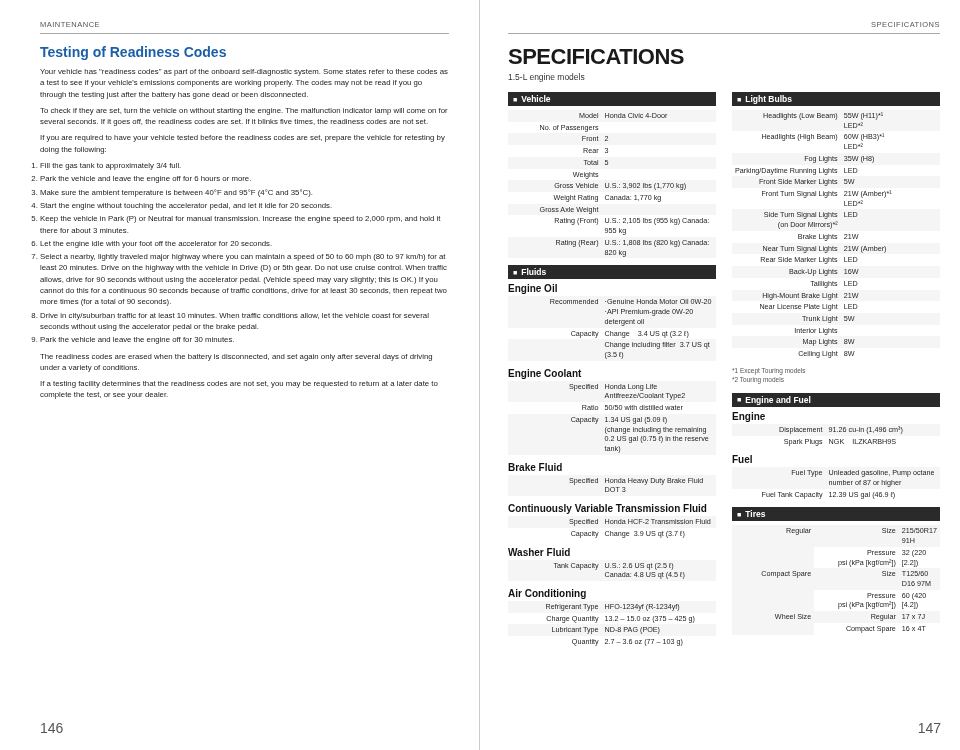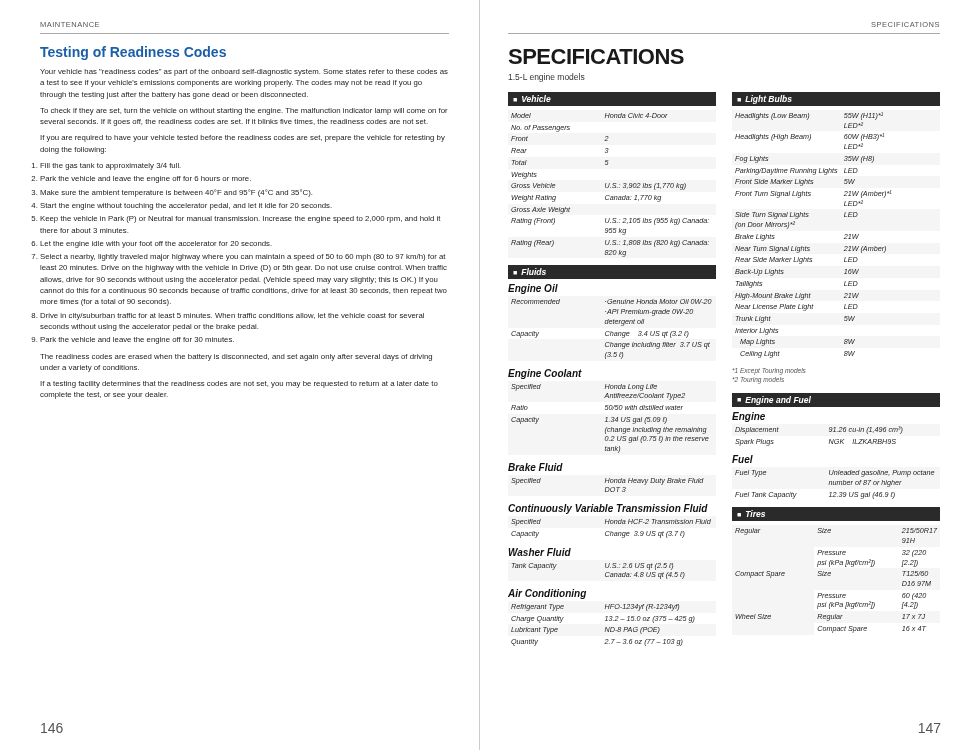--- a/index.html
+++ b/index.html
@@ -82,21 +82,20 @@
       letter-spacing: -0.5px;
     }
     .spec-subtitle {
       font-size: 8.5px;
       color: #333;
       margin-bottom: 10px;
     }
     .spec-columns {
       display: flex;
       gap: 16px;
-      font-style: italic;
     }
     .spec-col {
       flex: 1;
     }
     .spec-section-title {
       font-size: 8.5px;
       font-weight: bold;
       background: #2a2a2a;
       color: #fff;
       padding: 2px 5px;
@@ -122,20 +121,21 @@
       border: none;
     }
     .spec-table tr:nth-child(odd) td {
       background: #f5f5f5;
     }
     .spec-table .label-cell {
       font-weight: normal;
       color: #222;
       width: 45%;
       white-space: nowrap;
+      text-align: right;
     }
     .spec-table .value-cell {
       color: #222;
     }
     .spec-subsection {
       font-size: 10px;
       font-weight: bold;
       margin: 4px 0 2px 0;
       color: #111;
     }
@@ -165,21 +165,21 @@
     <p class="body-text">If you are required to have your vehicle tested before the readiness codes are set, prepare the vehicle for retesting by doing the following:</p>
 
     <ol class="numbered-list">
     <li>Fill the gas tank to approximately 3/4 full.</li>
         <li>Park the vehicle and leave the engine off for 6 hours or more.</li>
         <li>Make sure the ambient temperature is between 40°F and 95°F (4°C and 35°C).</li>
         <li>Start the engine without touching the accelerator pedal, and let it idle for 20 seconds.</li>
         <li>Keep the vehicle in Park (P) or Neutral for manual transmission. Increase the engine speed to 2,000 rpm, and hold it there for about 3 minutes.</li>
         <li>Let the engine idle with your foot off the accelerator for 20 seconds.</li>
         <li>Select a nearby, lightly traveled major highway where you can maintain a speed of 50 to 60 mph (80 to 97 km/h) for at least 20 minutes. Drive on the highway with the vehicle in Drive (D) or 5th gear. Do not use cruise control. When traffic allows, drive for 90 seconds without using the accelerator pedal. (Vehicle speed may vary slightly; this is OK.) If you cannot do this for a continuous 90 seconds because of traffic conditions, drive for at least 30 seconds, then repeat two more times (for a total of 90 seconds).</li>
-        <li>Drive in city/suburban traffic for at least 5 minutes. When traffic conditions allow, let the vehicle coast for several seconds without using the accelerator pedal or the brake pedal.</li>
+        <li>Drive in city/suburban traffic for at least 10 minutes. When traffic conditions allow, let the vehicle coast for several seconds without using the accelerator pedal or the brake pedal.</li>
         <li>Park the vehicle and leave the engine off for 30 minutes.</li>
       </ol>
 
     <p class="body-text">The readiness codes are erased when the battery is disconnected, and set again only after several days of driving under a variety of conditions.</p>
     <p class="body-text">If a testing facility determines that the readiness codes are not set, you may be requested to return at a later date to complete the test, or see your dealer.</p>
 
     <span class="page-number page-number-left">146</span>
   </div>
 
   <div class="right-page">

